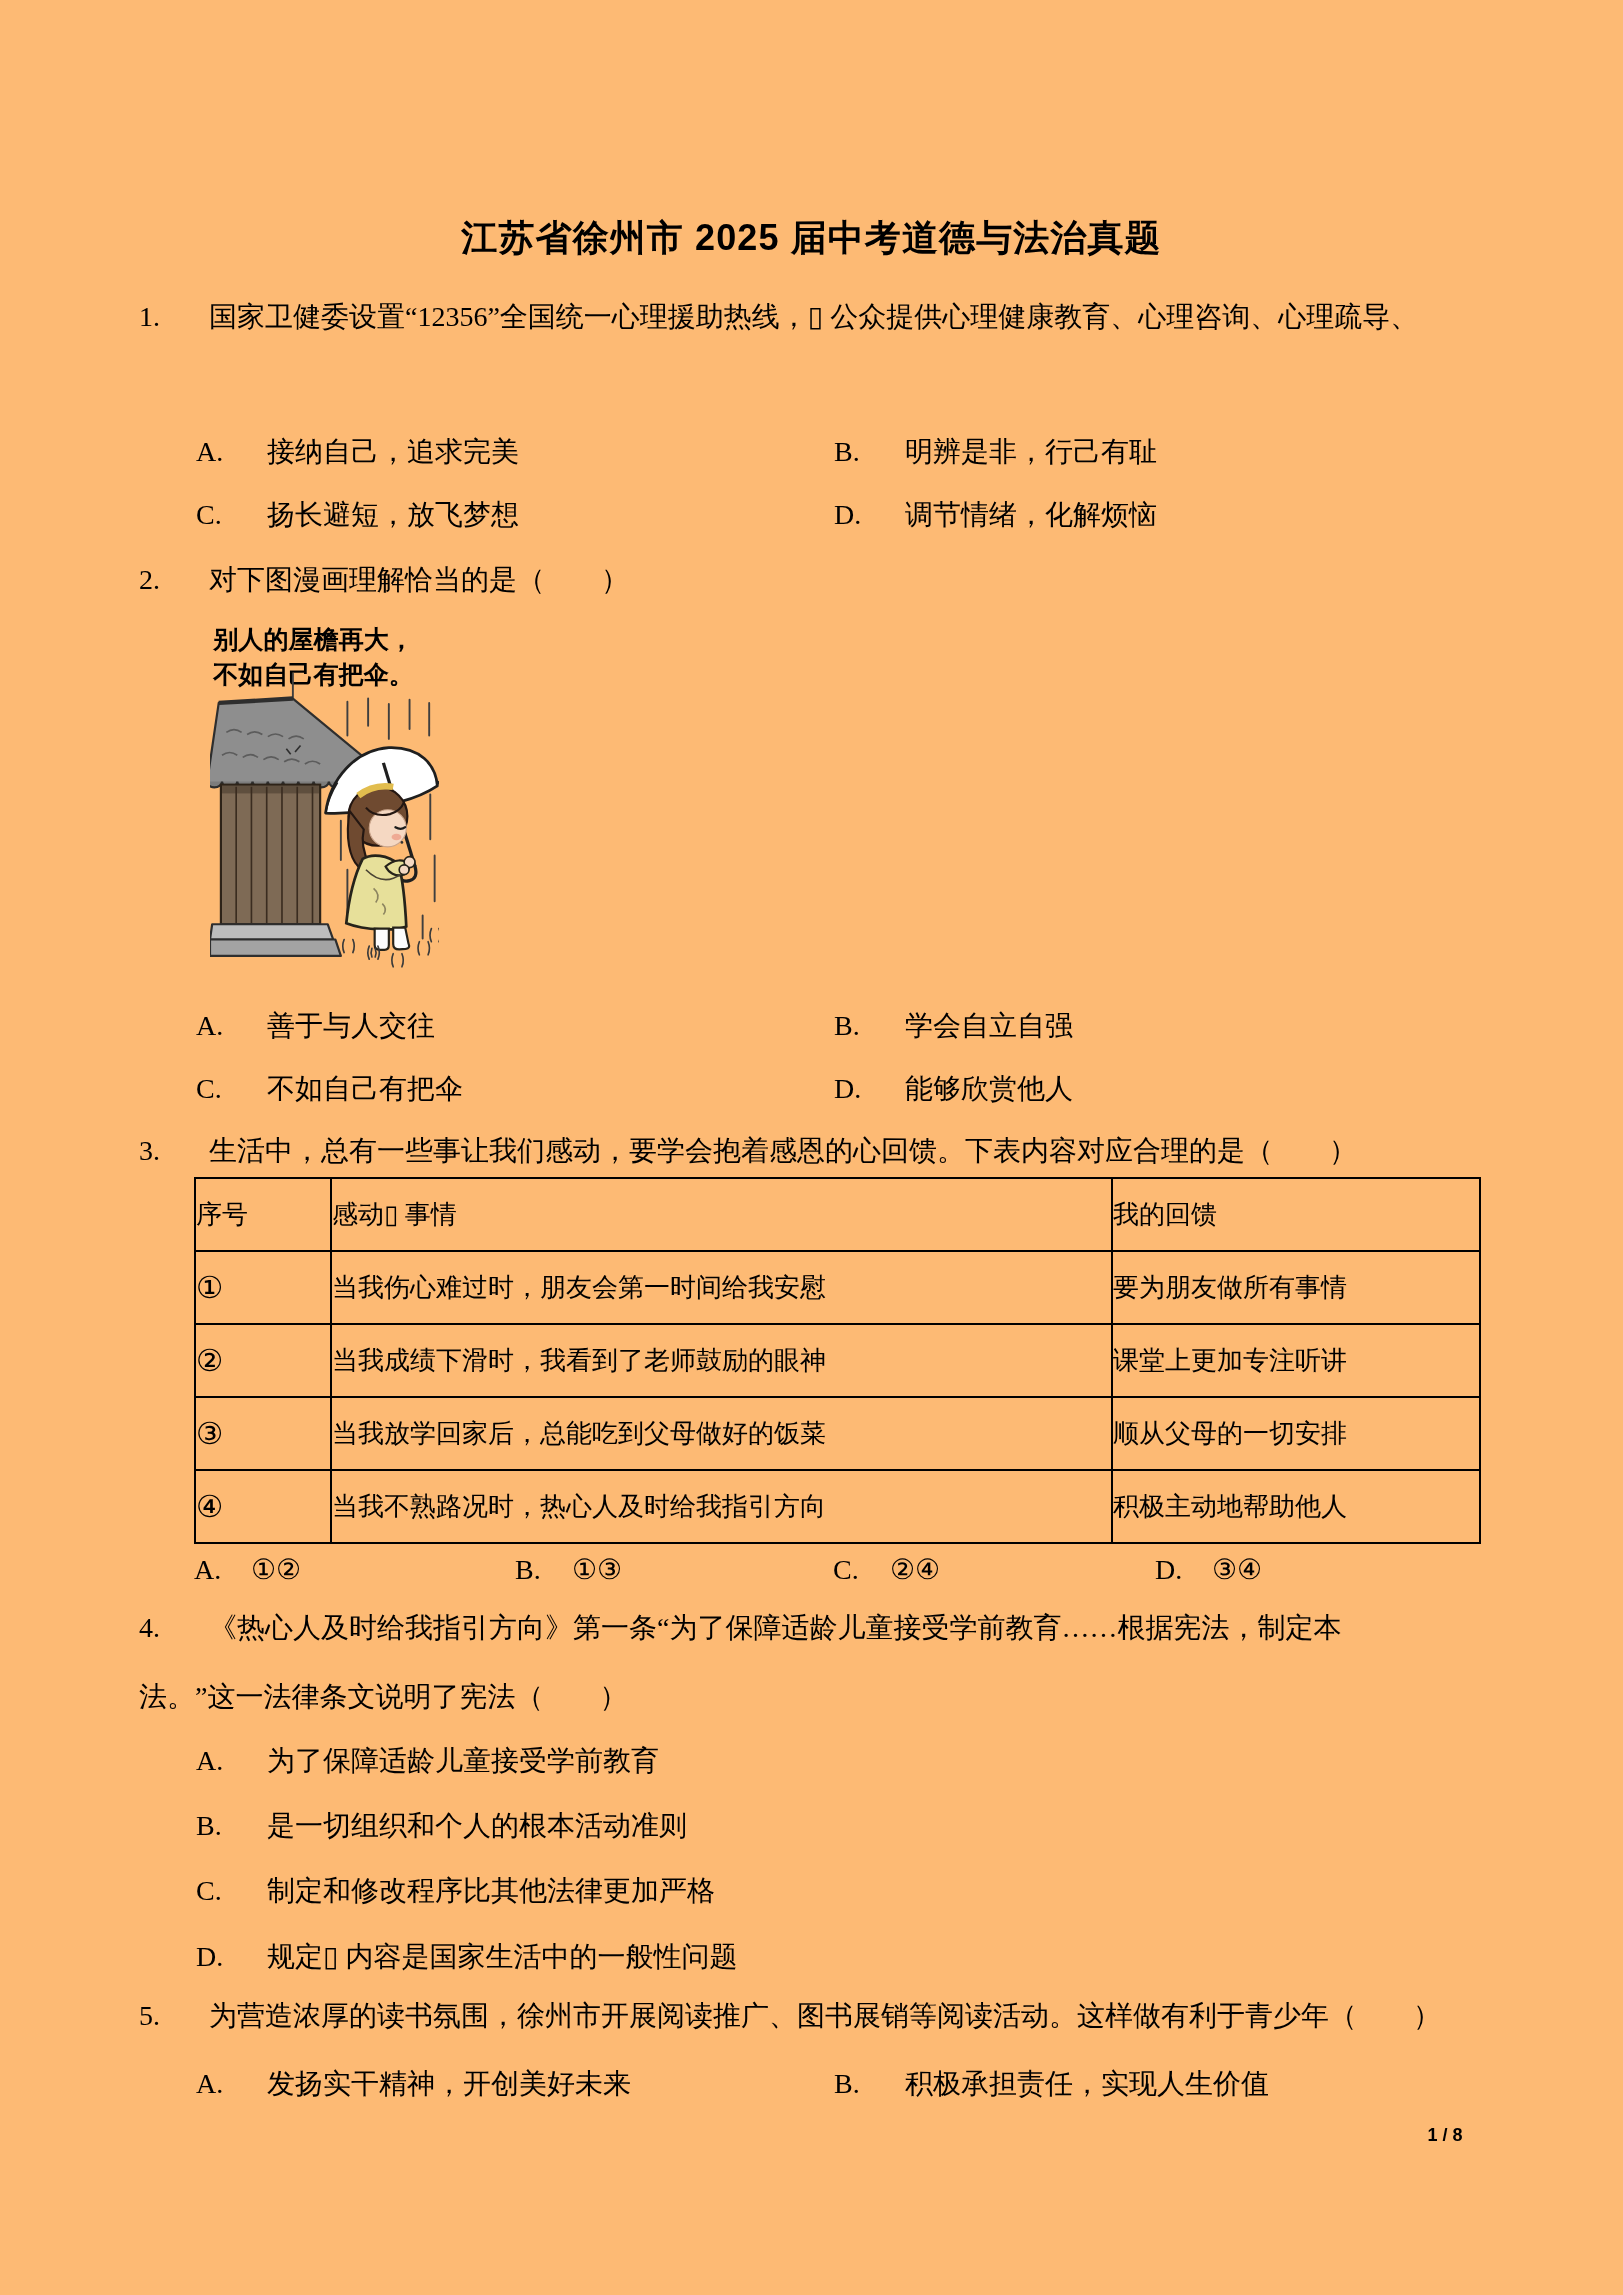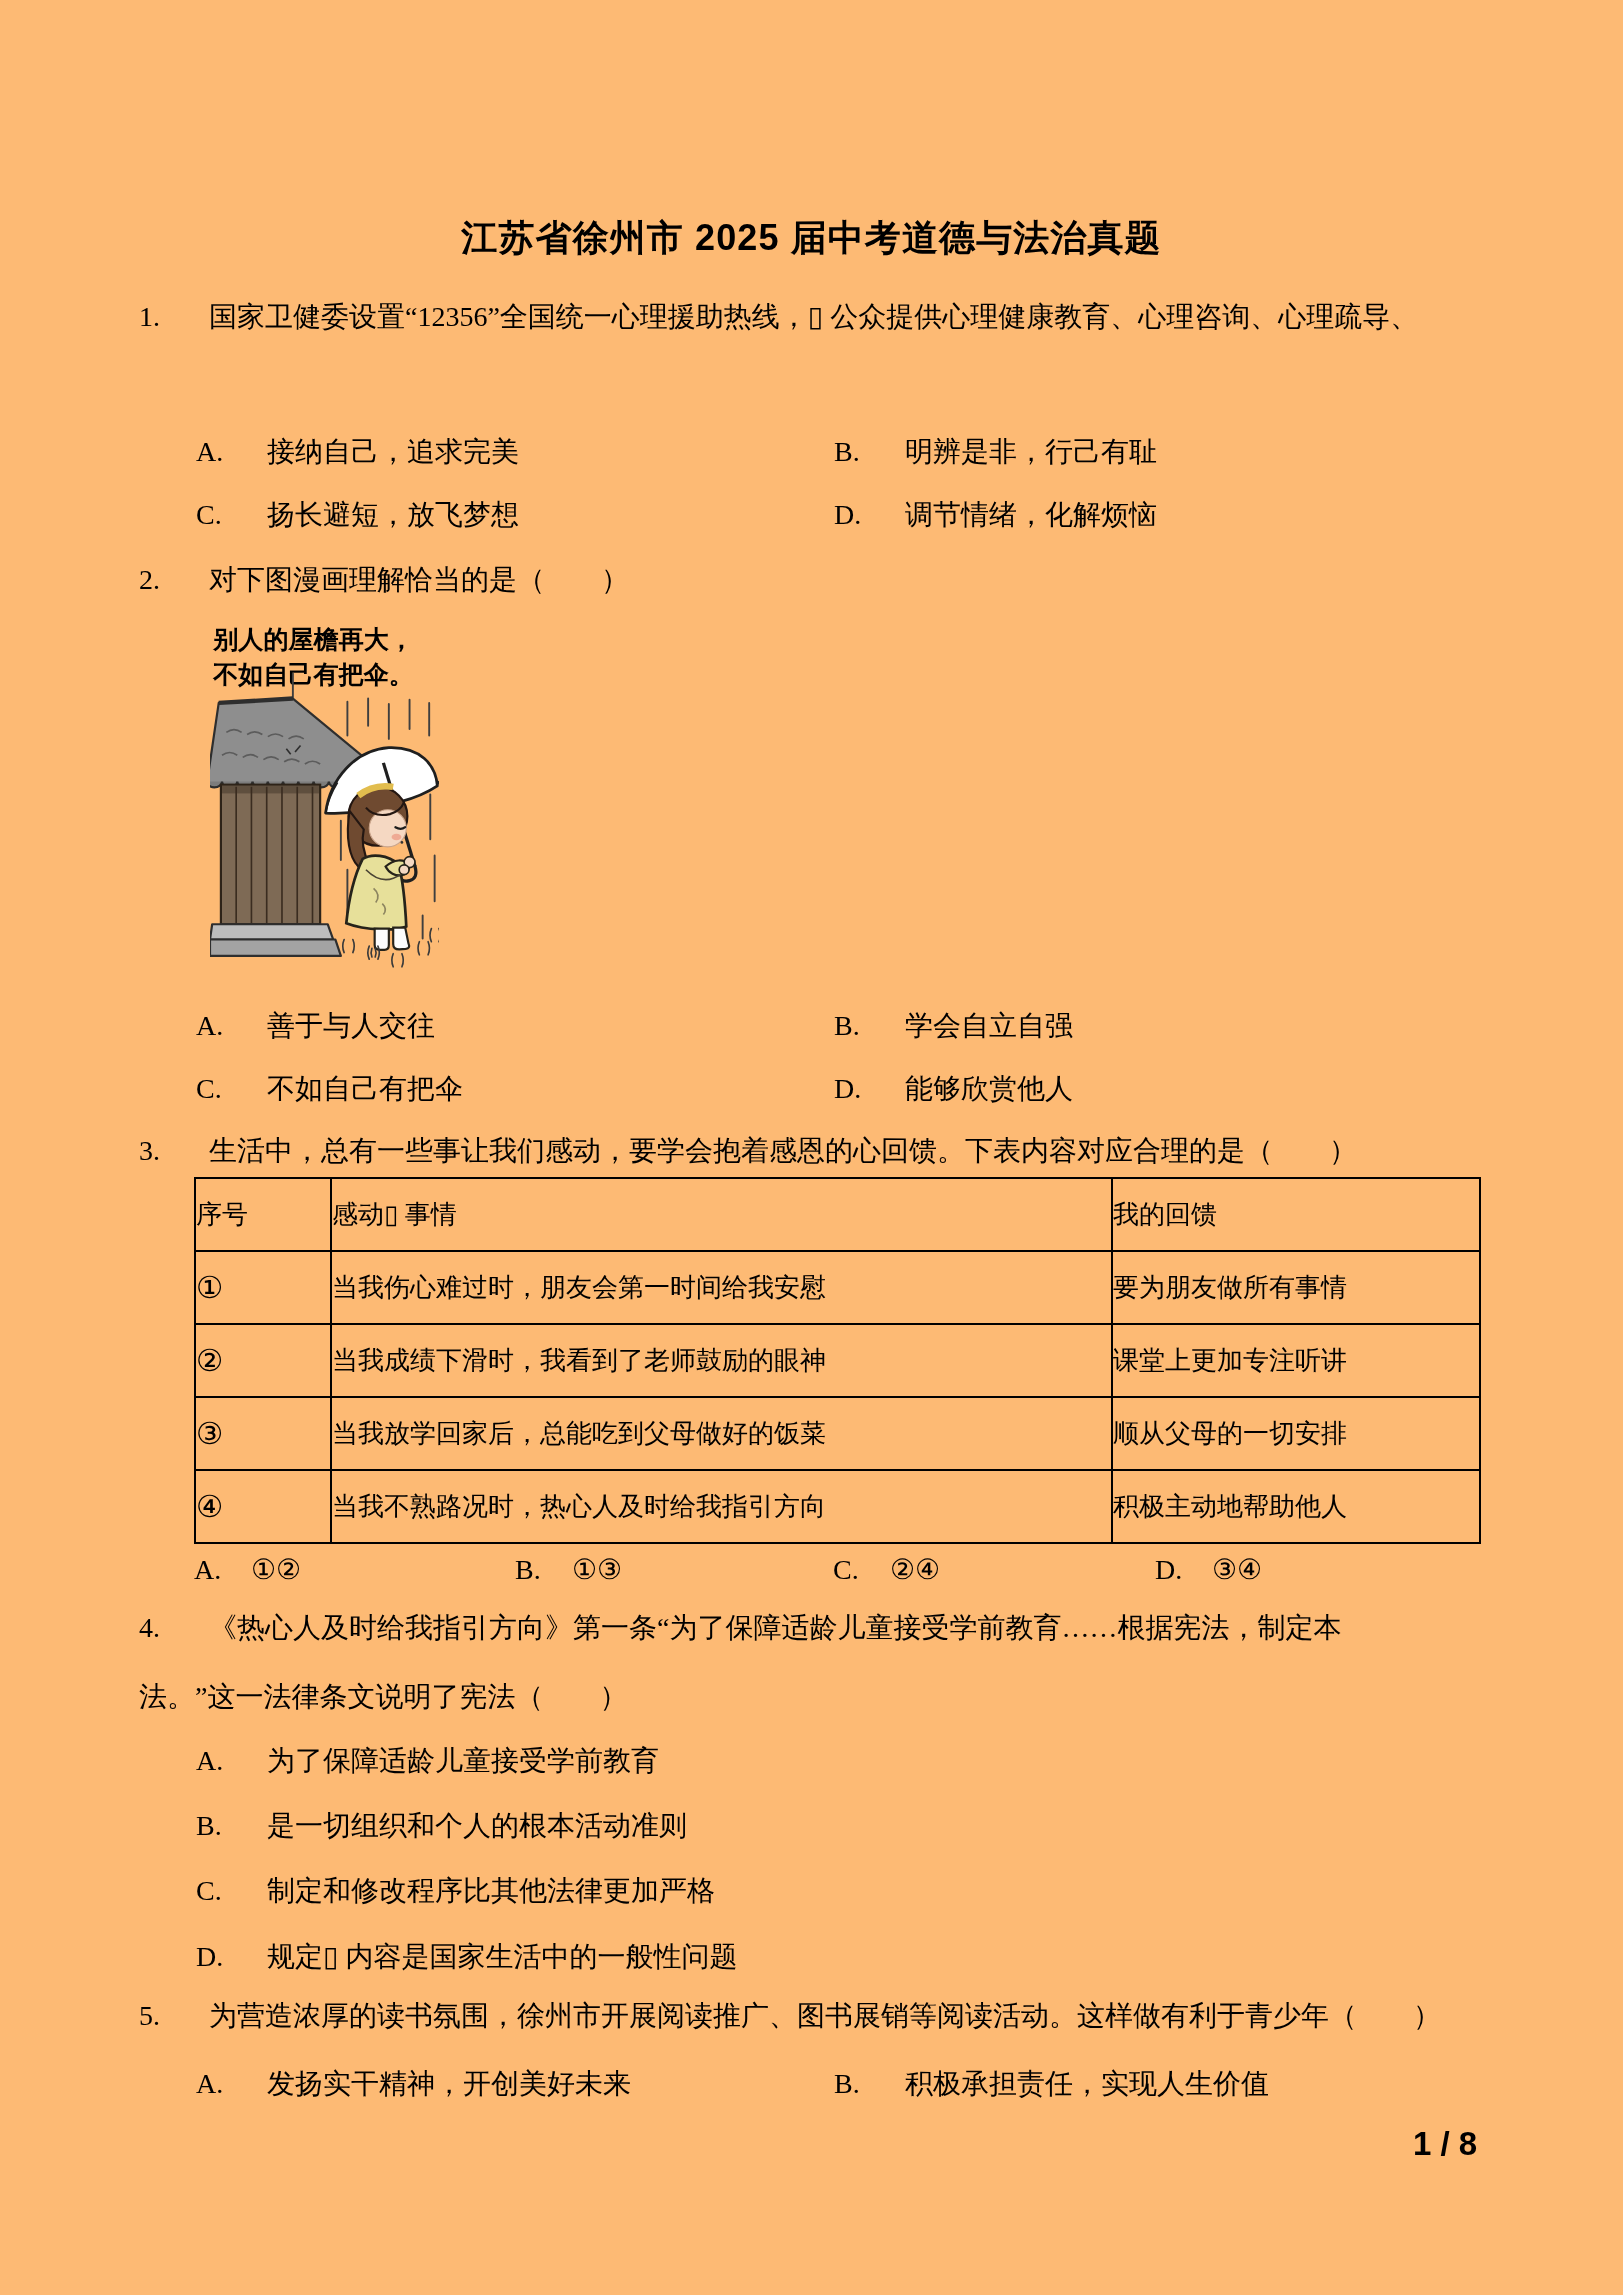--- a/index.html
+++ b/index.html
@@ -79,21 +79,21 @@
   td.c3{ width:366px; padding-left:19px; }
   td.c1 .circ{ font-size:30.5px; font-family:"DejaVu Sans",sans-serif; }
   .footer{
     position:absolute;
     top:2125px;
     left:1396px;
     width:98px;
     text-align:center;
     font-family:"Liberation Sans","DejaVu Sans",sans-serif;
     font-weight:700;
-    font-size:33px;
+    font-size:18px;
   }
   .caption-text{
     font-family:"Liberation Serif","DejaVu Serif",serif;
     font-weight:700;
   }
 </style>
 </head>
 <body>
 
 <div class="page">

